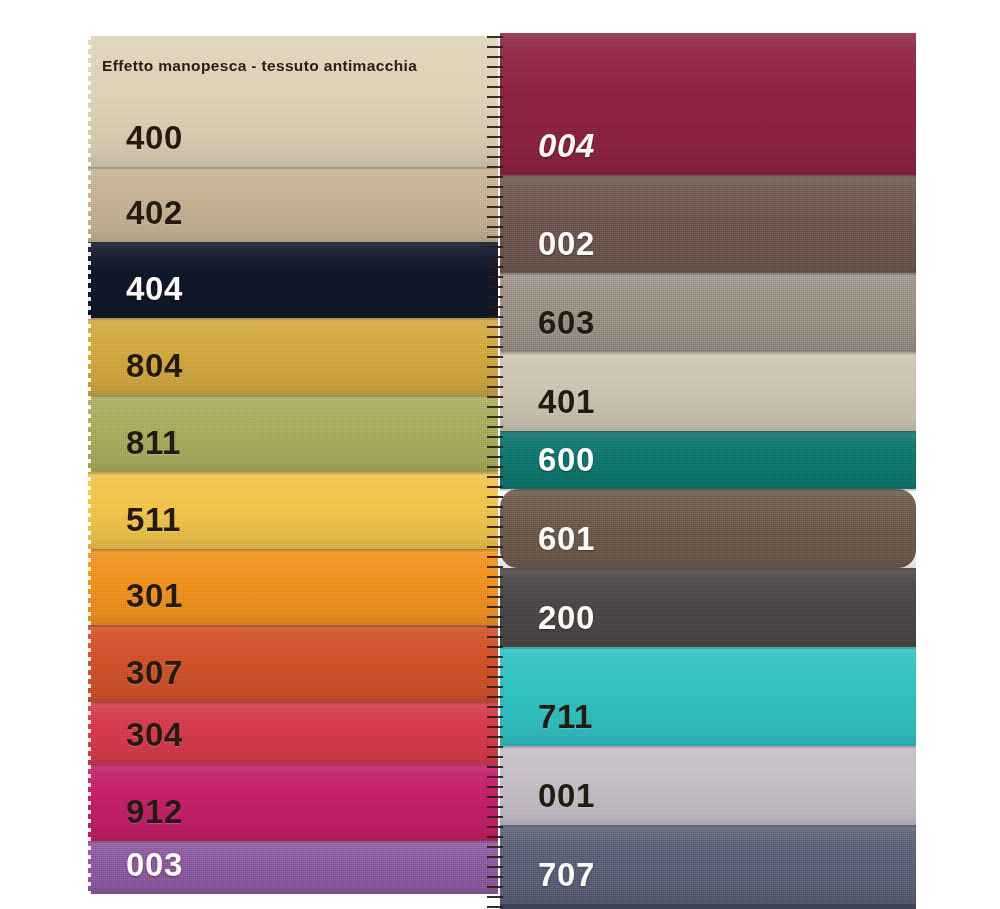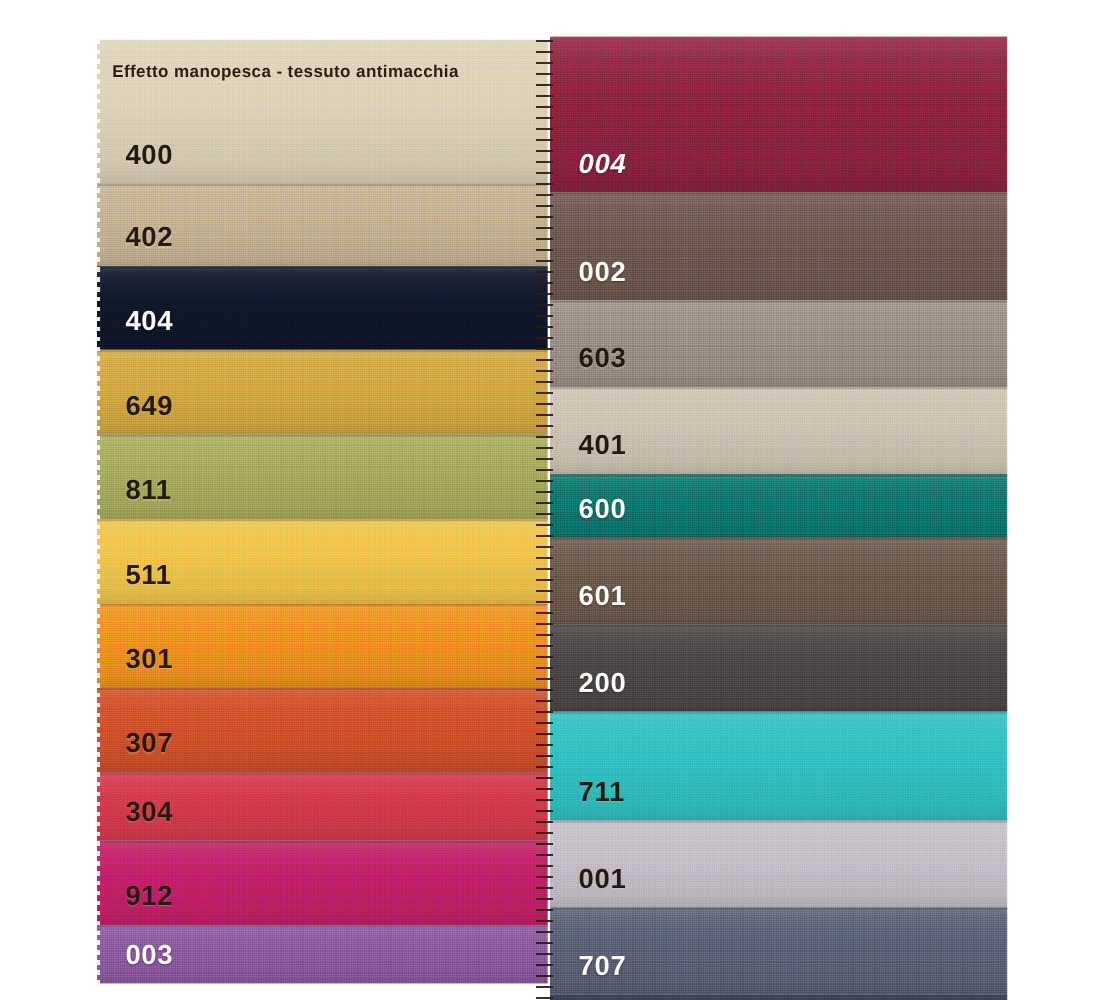--- a/index.html
+++ b/index.html
@@ -78,23 +78,23 @@
   .swatch .seam {
     position: absolute;
     left: 0; right: 0; top: 0;
     height: 3px;
     background: linear-gradient(180deg, rgba(0,0,0,.32), rgba(0,0,0,0));
     pointer-events: none;
   }
 
   .swatch-label {
     position: absolute;
-    left: 26px;
+    left: 38px;
     bottom: 13px;
-    font-size: 25px;
+    font-size: 33px;
     font-weight: bold;
     letter-spacing: .6px;
     line-height: 1;
     z-index: 4;
   }
   .swatch-label.dark  { color: #241a12; text-shadow: 0 1px 1px rgba(255,255,255,.22); }
   .swatch-label.light { color: #fdfbf7; text-shadow: 0 1px 2px rgba(0,0,0,.38); }
 
   
   #header-text {
@@ -179,21 +179,21 @@
       <div class="swatch" style="height: 76px; background: #0f172a;">
         <div class="seam"></div>
         <div class="weave"></div>
         <div class="shade"></div>
         <div class="swatch-label light">404</div>
       </div>
       <div class="swatch" style="height: 77px; background: rgb(210, 167, 63);">
         <div class="seam"></div>
         <div class="weave"></div>
         <div class="shade"></div>
-        <div class="swatch-label dark">649</div>
+        <div class="swatch-label dark">804</div>
       </div>
       <div class="swatch" style="height: 77px; background: rgb(168, 172, 92);">
         <div class="seam"></div>
         <div class="weave"></div>
         <div class="shade"></div>
         <div class="swatch-label dark">811</div>
       </div>
       <div class="swatch" style="height: 77px; background: rgb(240, 196, 74);">
         <div class="seam"></div>
         <div class="weave"></div>
@@ -255,21 +255,21 @@
         <div class="weave"></div>
         <div class="shade"></div>
         <div class="swatch-label dark">401</div>
       </div>
       <div class="swatch" style="height: 58px; background: #0f766e;">
         <div class="seam"></div>
         <div class="weave"></div>
         <div class="shade"></div>
         <div class="swatch-label light">600</div>
       </div>
-      <div class="swatch" style="height: 79px; background: rgb(109, 90, 76);">
+      <div class="swatch" style="height: 79px; background: rgb(109, 90, 76); border-radius: 18px;">
         <div class="seam"></div>
         <div class="weave"></div>
         <div class="shade"></div>
         <div class="swatch-label light">601</div>
       </div>
       <div class="swatch" style="height: 79px; background: rgb(74, 71, 70);">
         <div class="seam"></div>
         <div class="weave"></div>
         <div class="shade"></div>
         <div class="swatch-label light">200</div>

